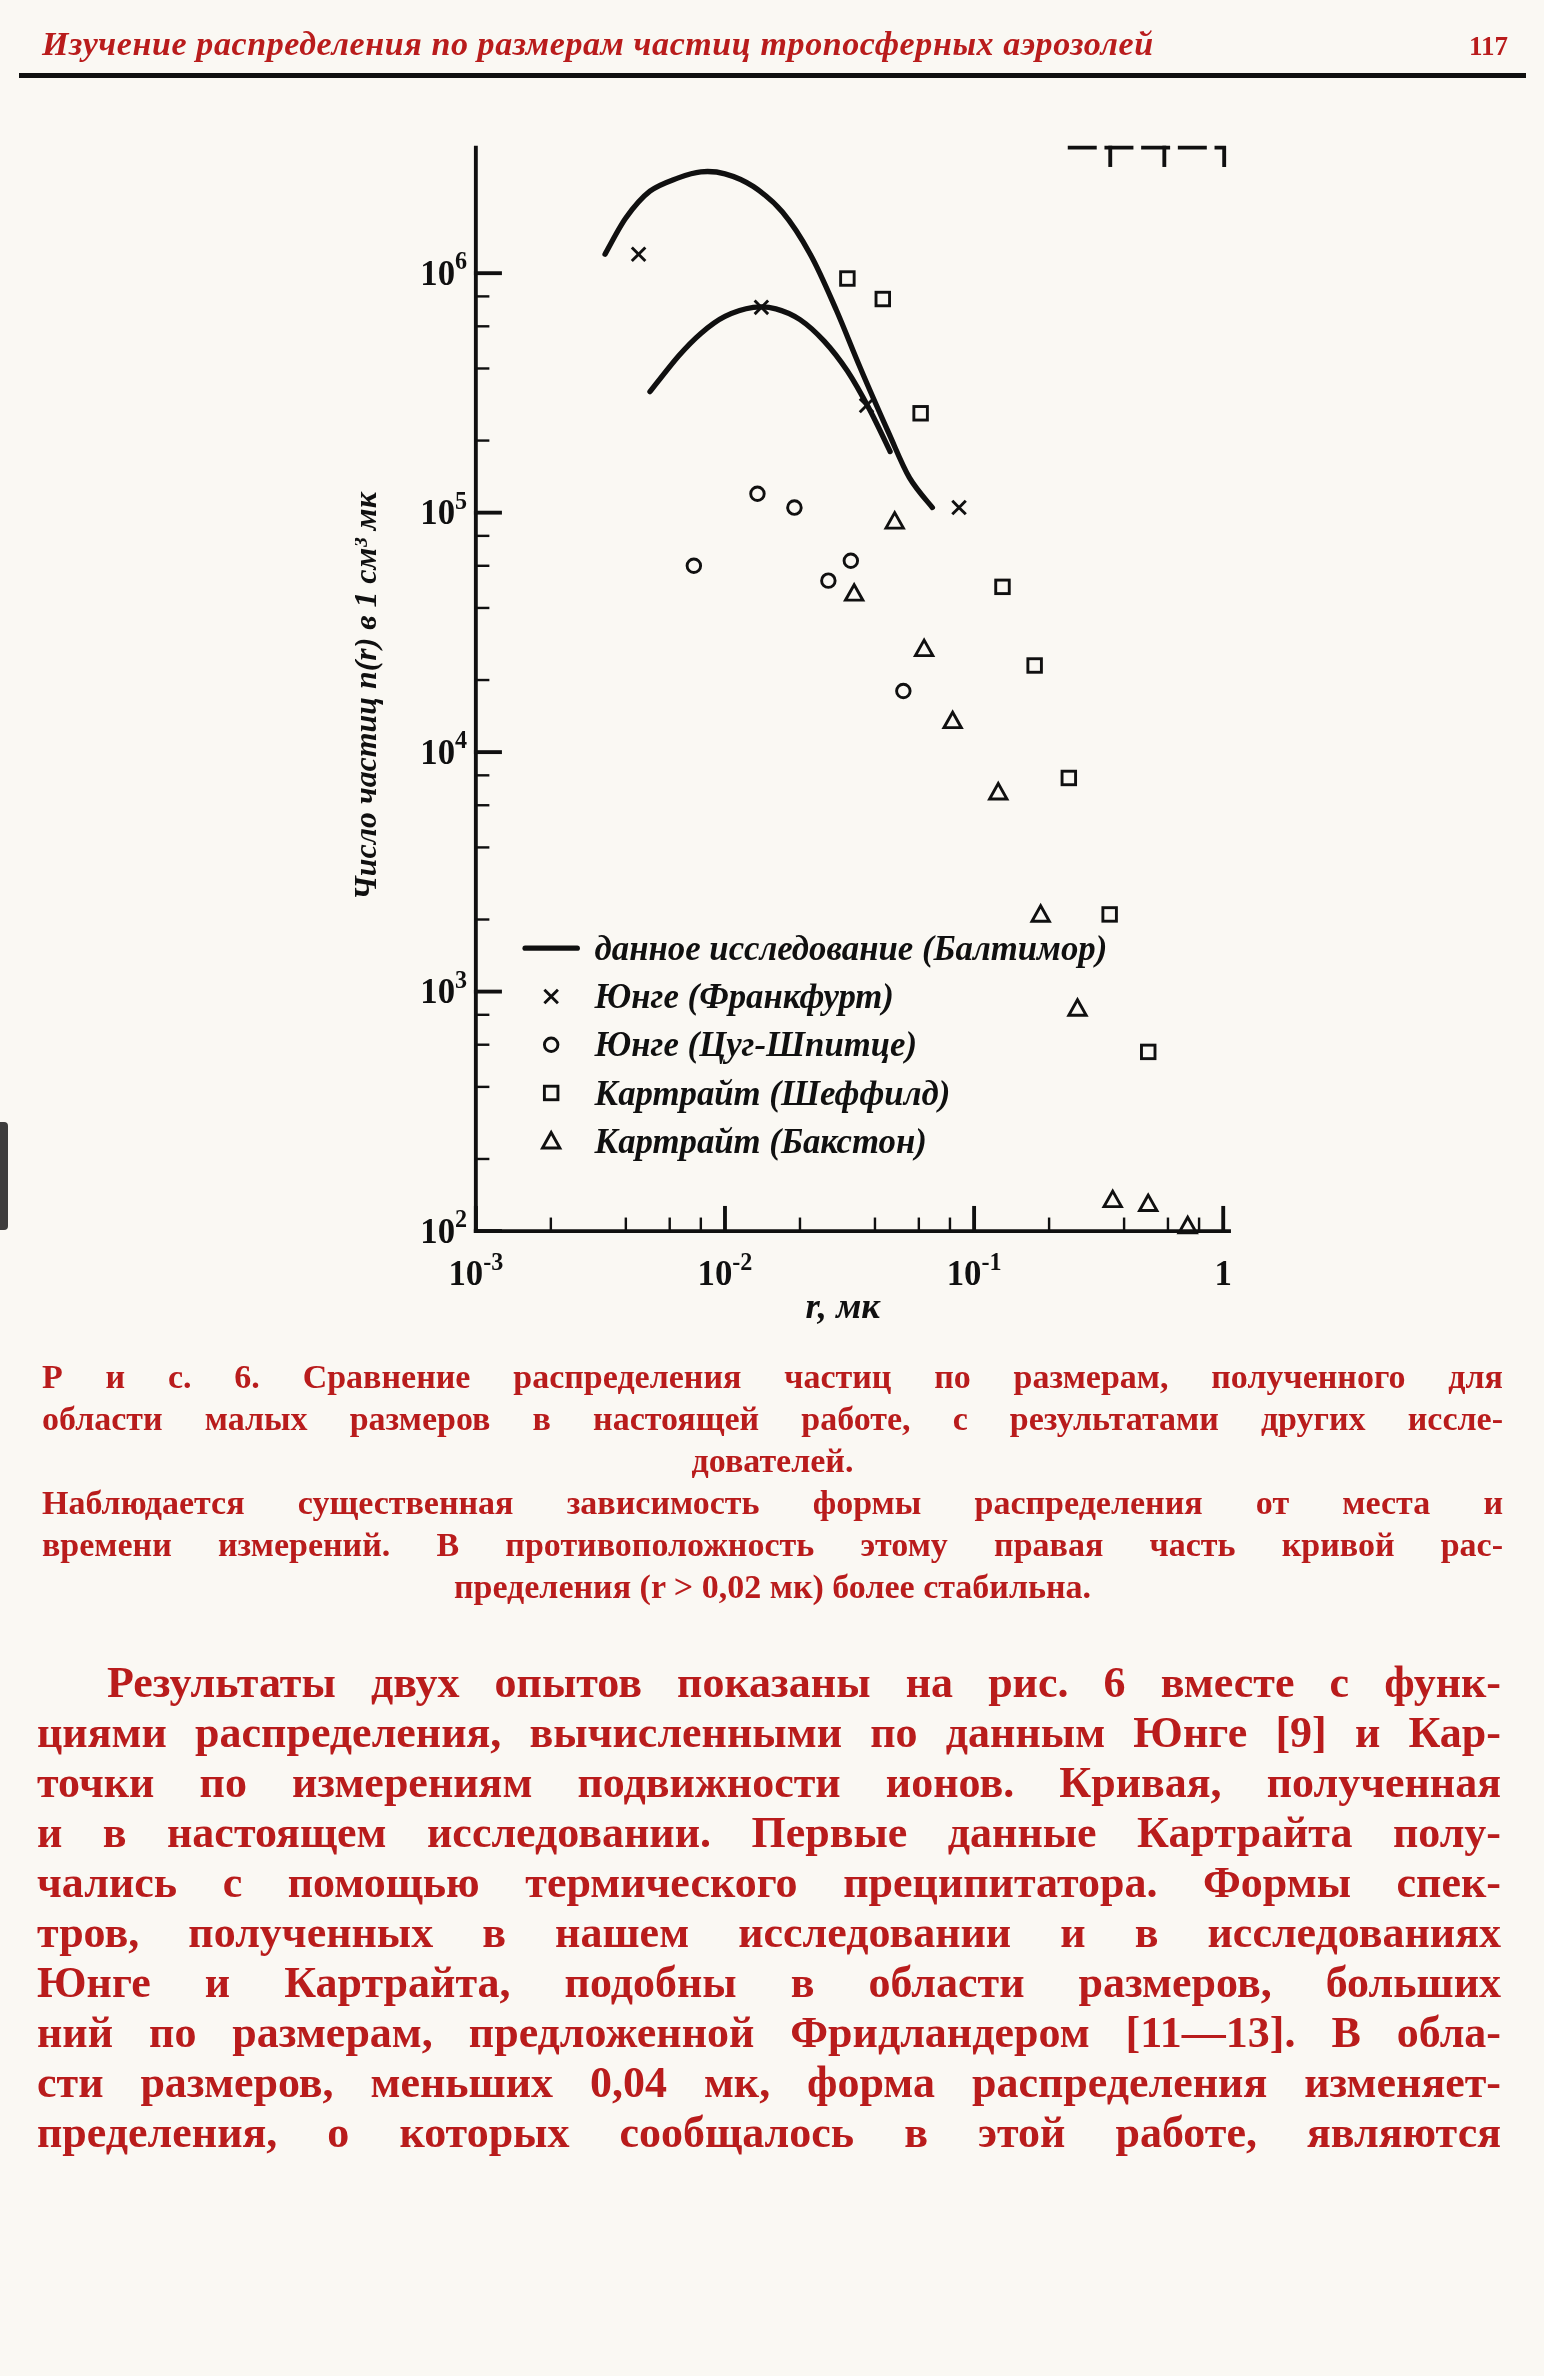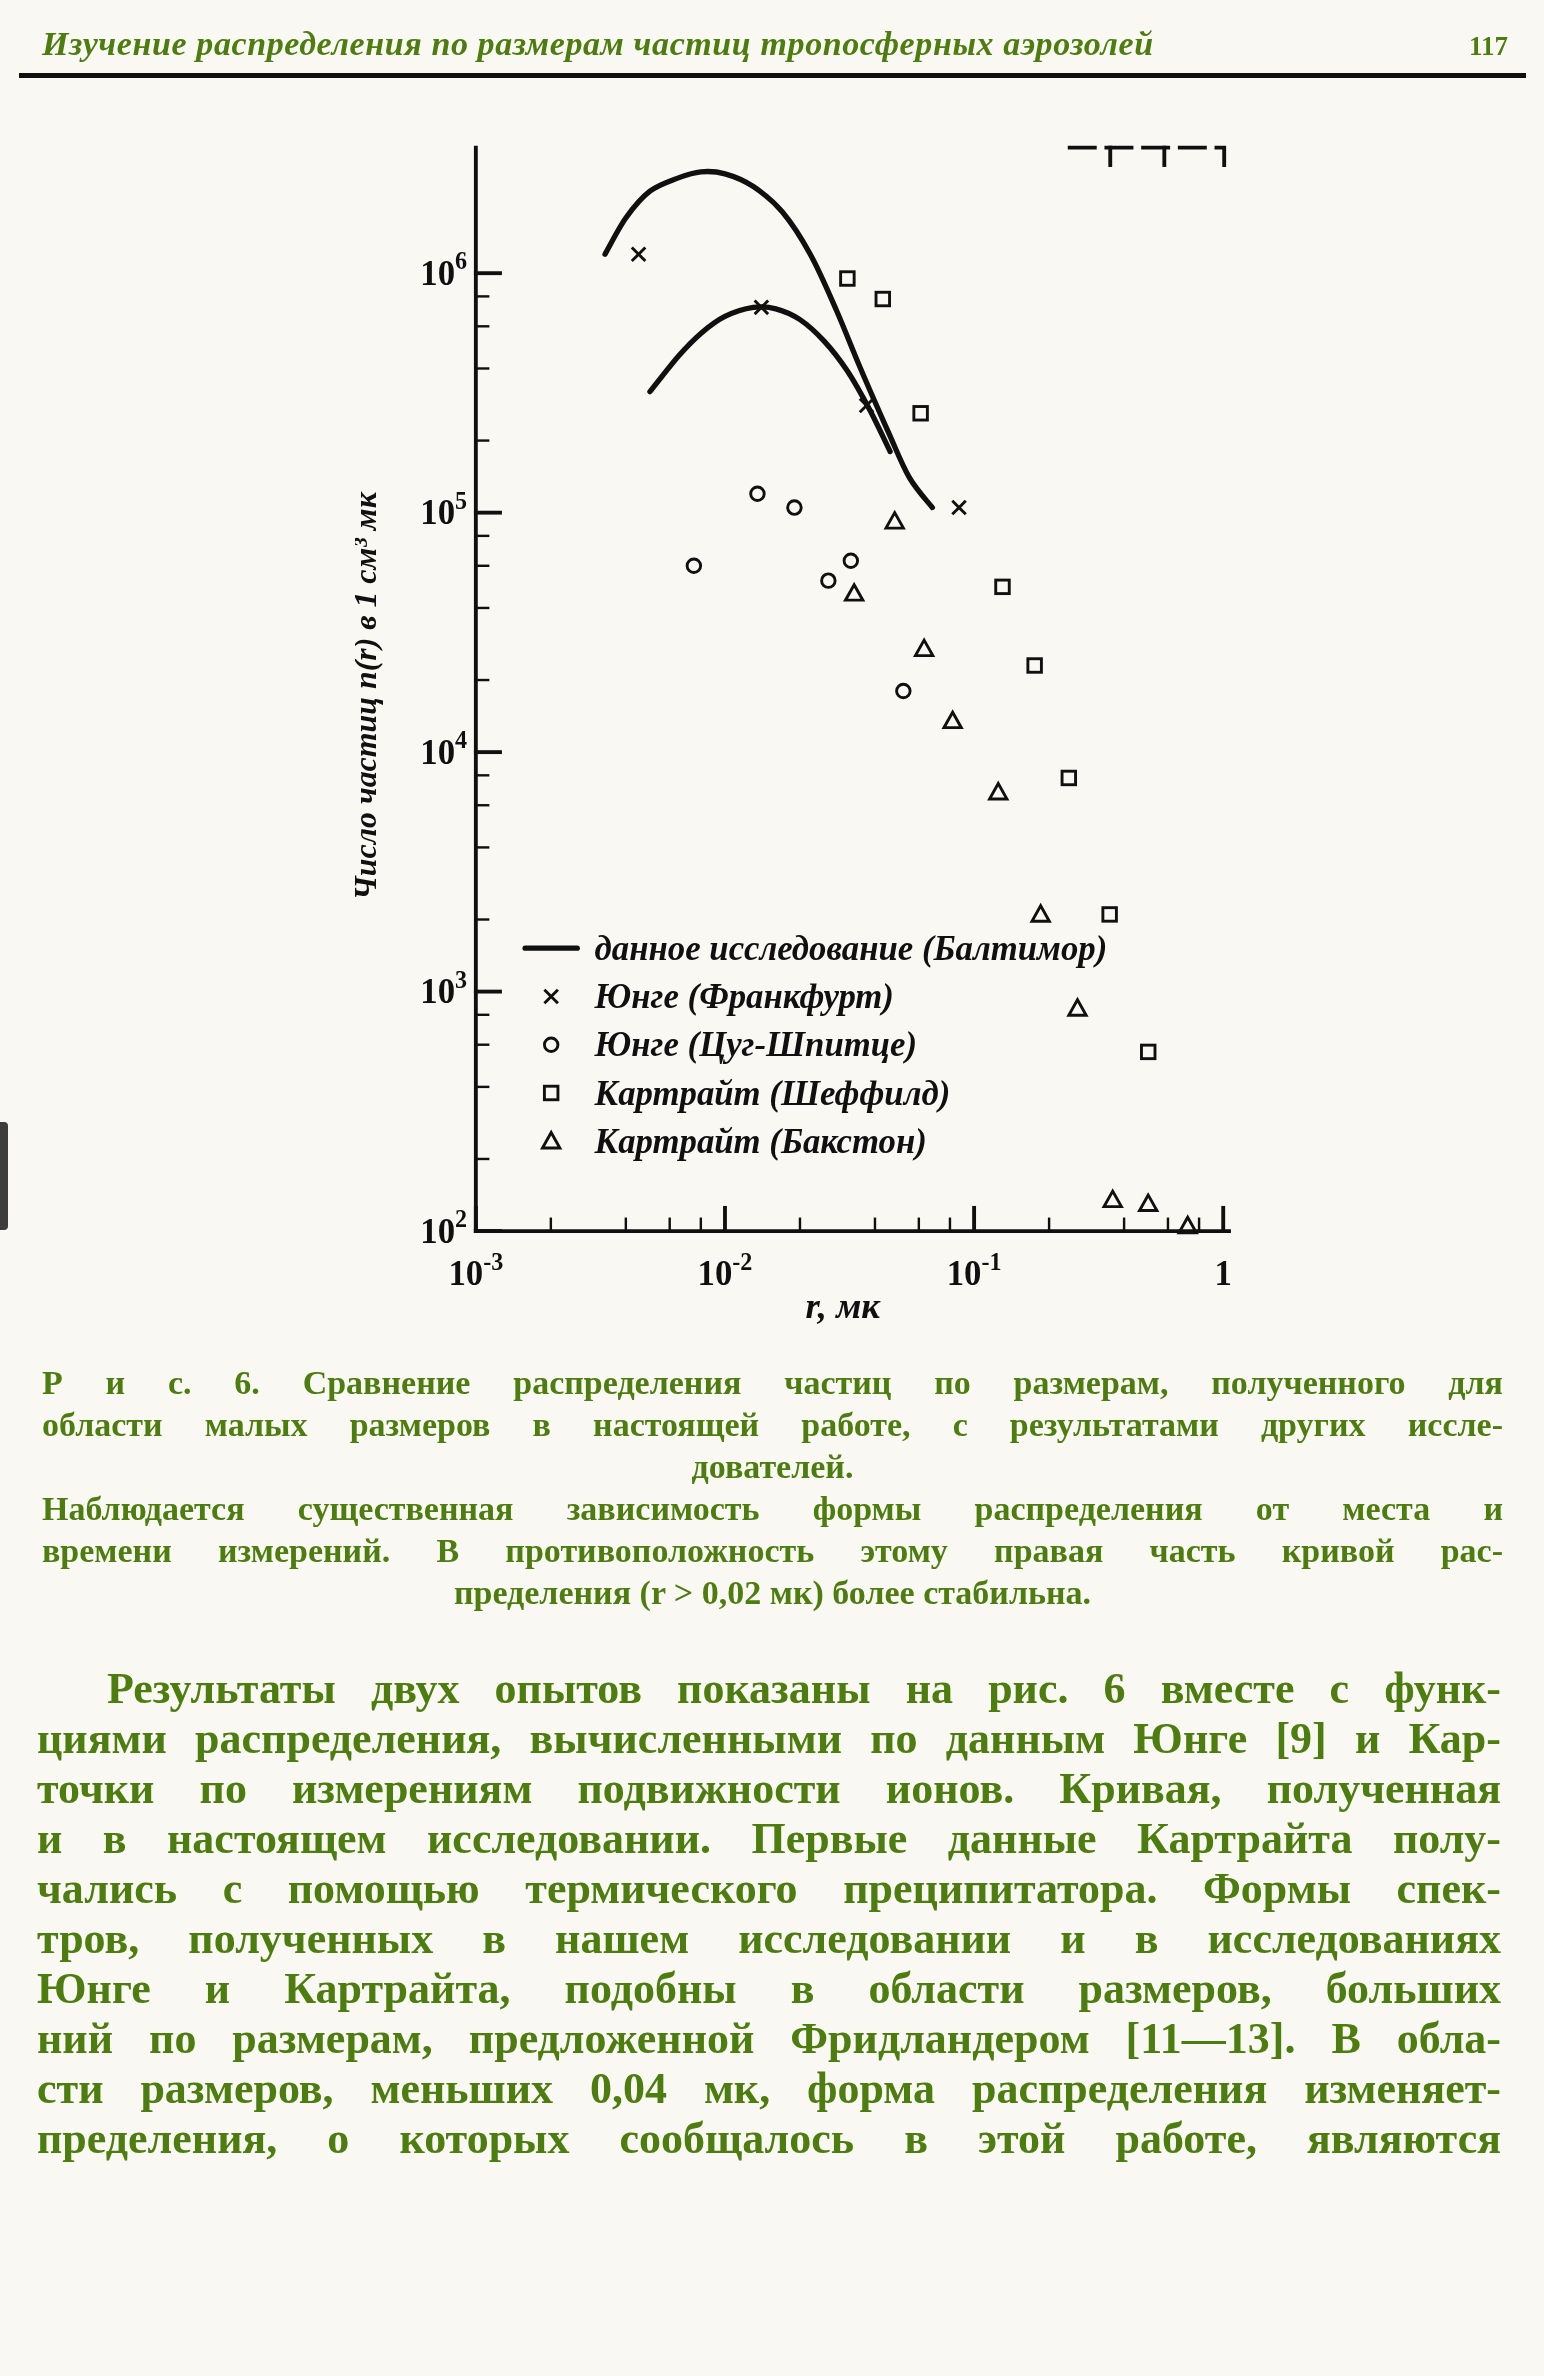--- a/index.html
+++ b/index.html
@@ -1,28 +1,28 @@
 <!DOCTYPE html>
 <html><head>
 <meta charset="utf-8">
 <style>
   * { margin:0; padding:0; box-sizing:border-box; }
   html,body { background:#dedbd4; }
   .page{
     position:relative; width:1545px; height:2376px; margin:0 auto;
-    background:#faf8f3; color:#4d7c0f;
+    background:#faf8f3; color:#b91c1c;
     font-family:"Liberation Serif", serif; overflow:hidden;
   }
   .rh{ display:flex; justify-content:space-between; align-items:baseline; padding:25px 37px 0 42px; }
   .rh-title{ font-style:italic; font-weight:700; font-size:34px; letter-spacing:0.6px; }
   .rh-page{ font-weight:700; font-size:27px; }
   .rule{ height:5.8px; background:#101010; margin:9.7px 19.3px 0 19.3px; }
   .fig{ margin:60px 16px 0 355px; width:879px; height:1207px; }
   .fig svg{ width:879px; height:1207px; display:block; }
-  .caption{ margin:17px 42px 0 42px; }
+  .caption{ margin:11px 42px 0 42px; }
   .cl{ font-weight:700; font-size:34px; line-height:42px; text-align:justify; text-align-last:justify; }
   .cl.center{ text-align:center; text-align-last:center; }
   .bodytext{ margin:50px 44px 0 37px; }
   .bl{ font-weight:700; font-size:44px; line-height:50px; text-align:justify; text-align-last:justify; }
   .bl.first{ text-indent:70px; }
   .smudge{ position:absolute; left:0; top:1122px; width:7.7px; height:108px; background:#1c1c1c; border-radius:0 3.9px 3.9px 0; opacity:.85; }
   
   .ax  { stroke:#101010; stroke-width:4; stroke-linecap:square; }
   .axm { stroke:#101010; stroke-width:2.5; }
   .curve{ fill:none; stroke:#101010; stroke-width:5.5; stroke-linecap:round; }

